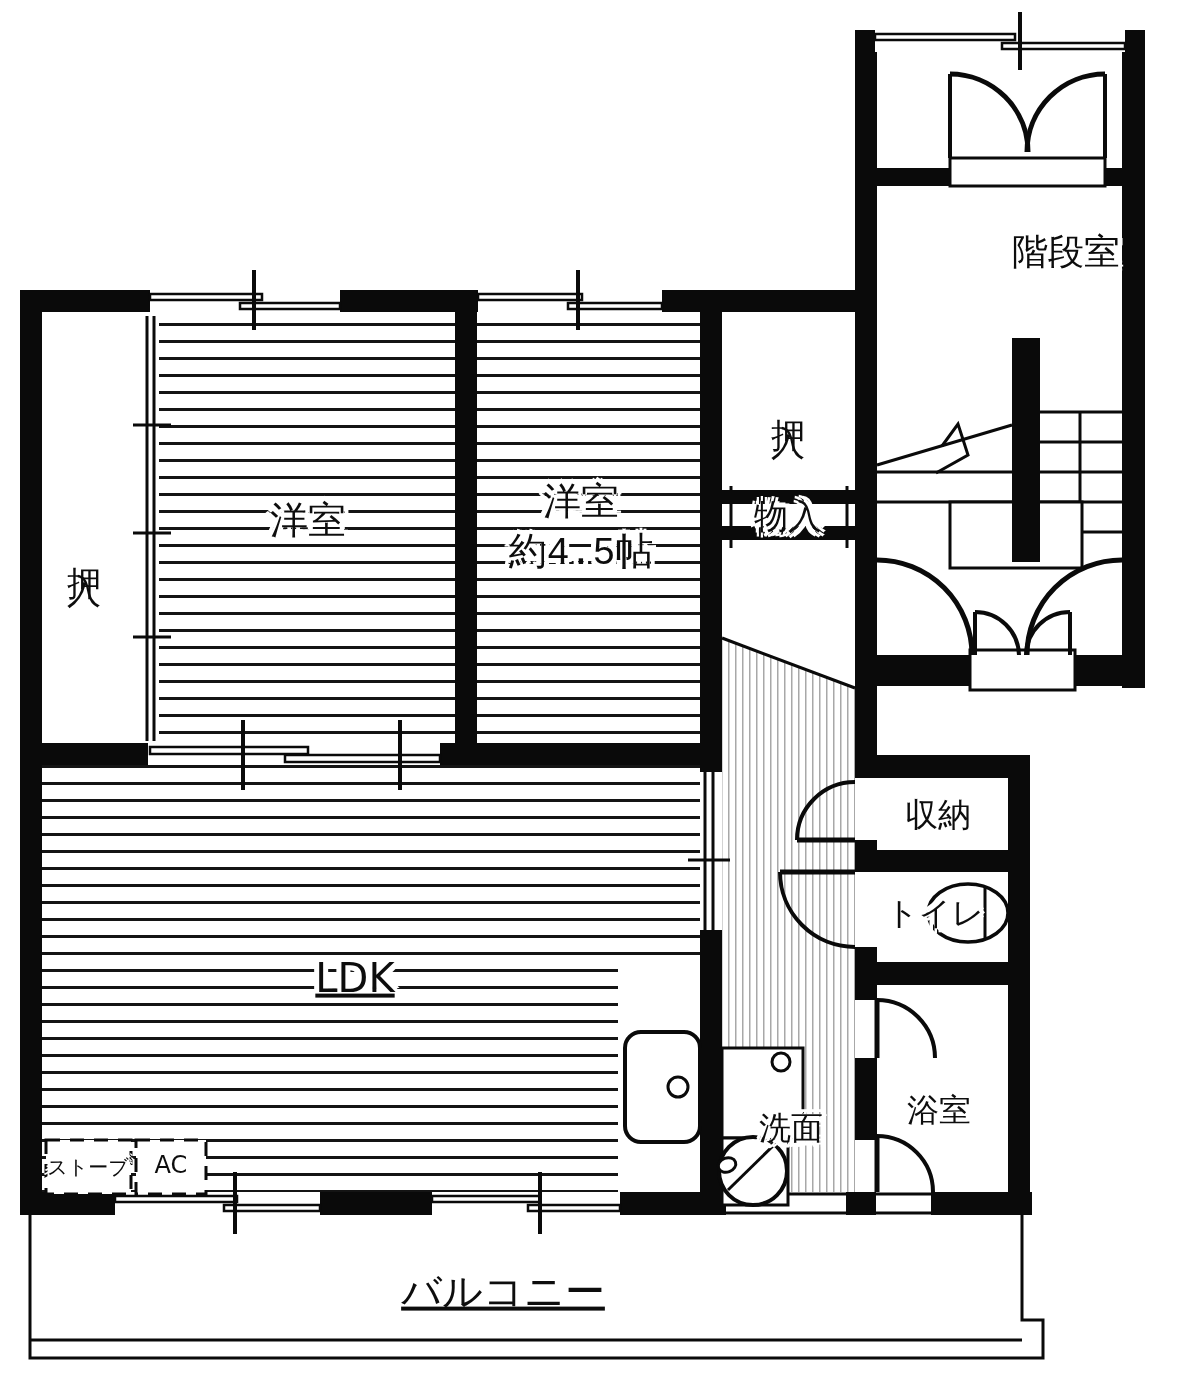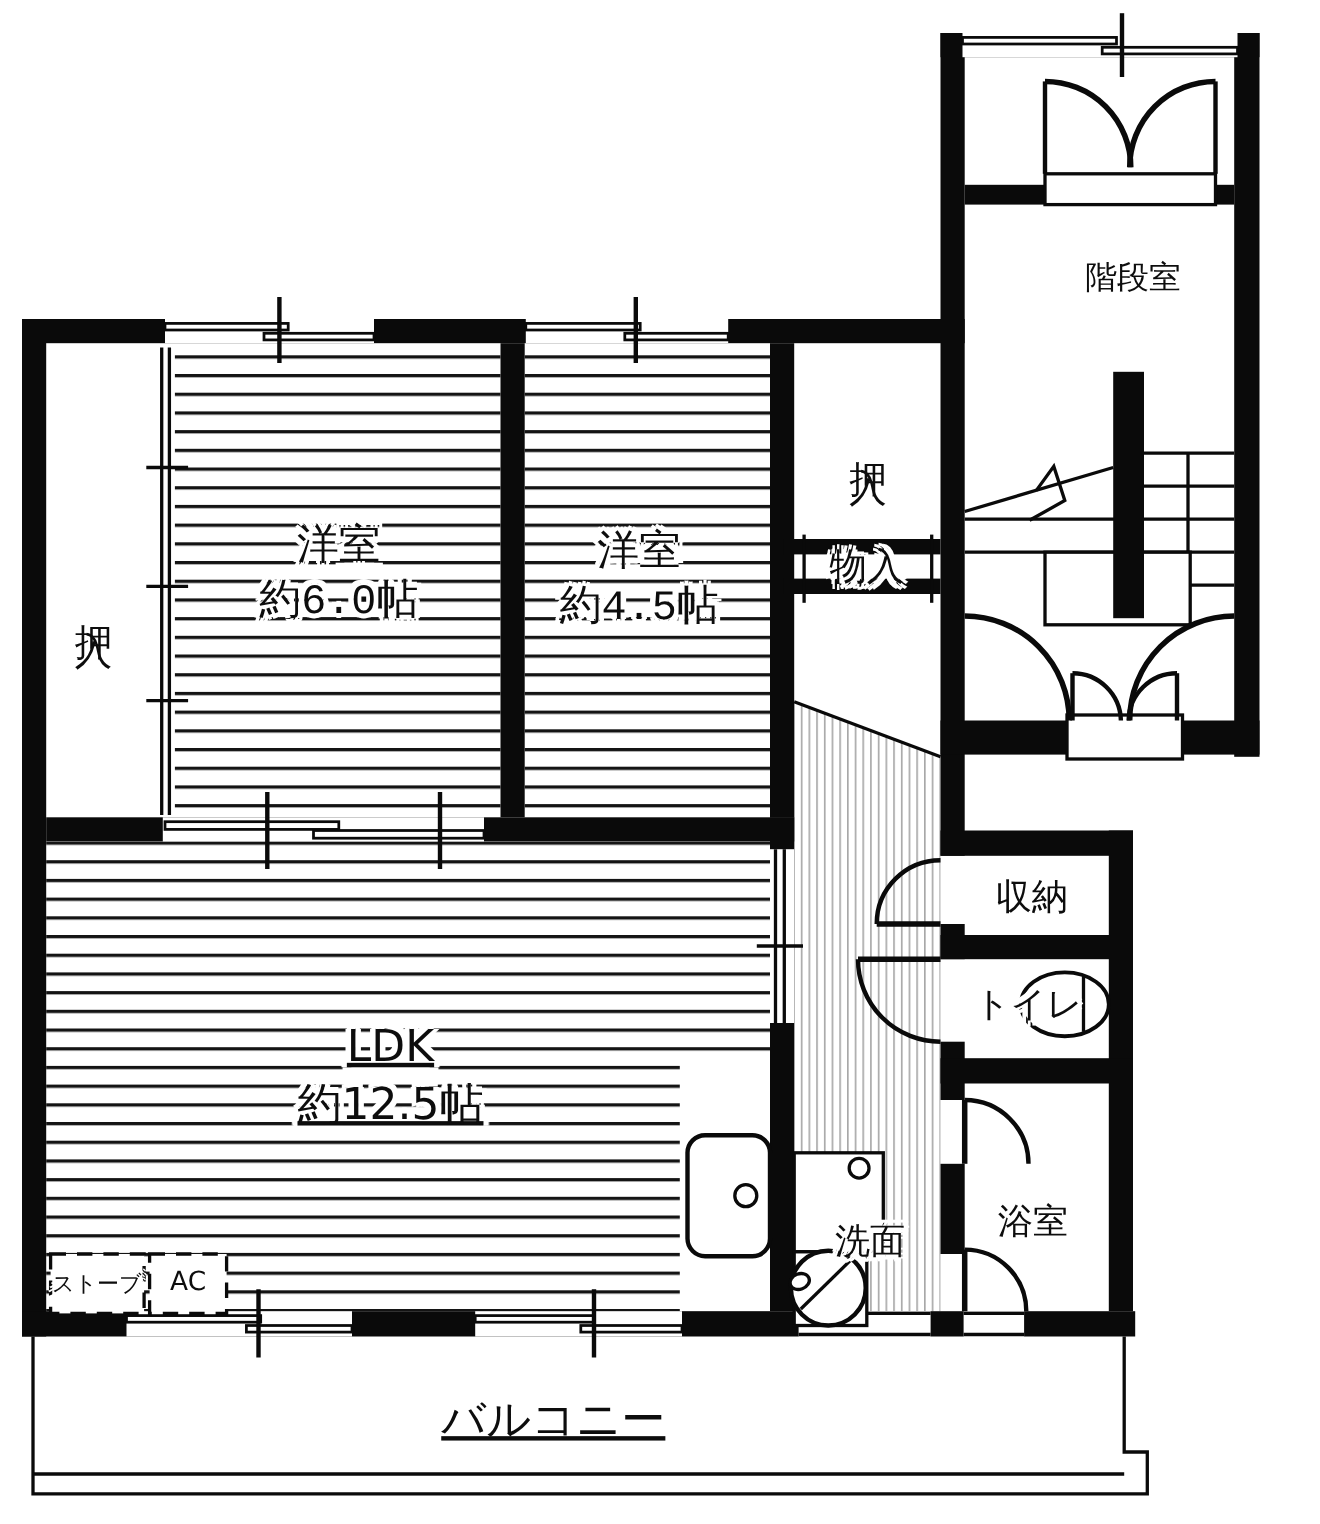--- a/index.html
+++ b/index.html
@@ -5,21 +5,21 @@
   html,body{margin:0;padding:0;background:#fff;}
   .plan{position:relative;width:1200px;height:1385px;background:#fff;overflow:hidden;
         font-family:"DejaVu Sans","Liberation Sans",sans-serif;}
   .plan svg{position:absolute;left:0;top:0;}
   .lbl{position:absolute;transform:translate(-50%,-50%);color:#0d0d0d;font-weight:500;
        white-space:nowrap;text-align:center;line-height:1.32;
        text-shadow:-4px -4px 0 #fff,4px -4px 0 #fff,-4px 4px 0 #fff,4px 4px 0 #fff,
                    -5px 0 0 #fff,5px 0 0 #fff,0 -5px 0 #fff,0 5px 0 #fff;}
   .two span{display:block;}
   .v{writing-mode:vertical-rl;text-orientation:upright;letter-spacing:6px;}
-  .f40{font-size:40px;text-decoration:underline;} .f38{font-size:38px;font-family:Liberation Mono, monospace;} .f36{font-size:29px;}
+  .f40{font-size:40px;text-decoration:underline;} .f38{font-size:38px;font-family:Liberation Mono, monospace;} .f36{font-size:36px;margin-left:36px;}
   .f34{font-size:34px;} .f33{font-size:33px;text-align:center;} .f32{font-size:32px;}
   .f30{font-size:24px;} .f20{font-size:20px;}
 </style>
 </head>
 <body>
 
 <div class="plan">
 
 <svg width="1200" height="1385" viewBox="0 0 1200 1385">
   <defs>
@@ -218,29 +218,27 @@
   </g>
 </svg>
 
 <div class="lbl f36" style="left:1030px;top:252px">階段室</div>
 <div class="lbl v f34" style="left:788px;top:398px">押入</div>
 <div class="lbl f34" style="left:788px;top:516px">物入</div>
 <div class="lbl v f34" style="left:84px;top:546px">押入</div>
 
 <div class="lbl two f38" style="left:308px;top:523px">
   <span>洋室</span>
-  <span>約6.0帖</span>
 </div>
 <div class="lbl two f38" style="left:581px;top:529px">
   <span>洋室</span>
   <span>約4.5帖</span>
 </div>
 <div class="lbl two f40" style="left:355px;top:978px">
   <span>LDK</span>
-  <span>約12.5帖</span>
 </div>
 
 <div class="lbl f33" style="left:938px;top:815px">収納</div>
 <div class="lbl f32" style="left:935px;top:913px">トイレ</div>
 <div class="lbl f32" style="left:939px;top:1110px">浴室</div>
 <div class="lbl f32" style="left:791px;top:1128px">洗面</div>
 <div class="lbl f40" style="left:503px;top:1291px">バルコニー</div>
 
 <div class="lbl f20" style="left:88px;top:1167px">ストーブ</div>
 <div class="lbl f30" style="left:171px;top:1166px">AC</div>

